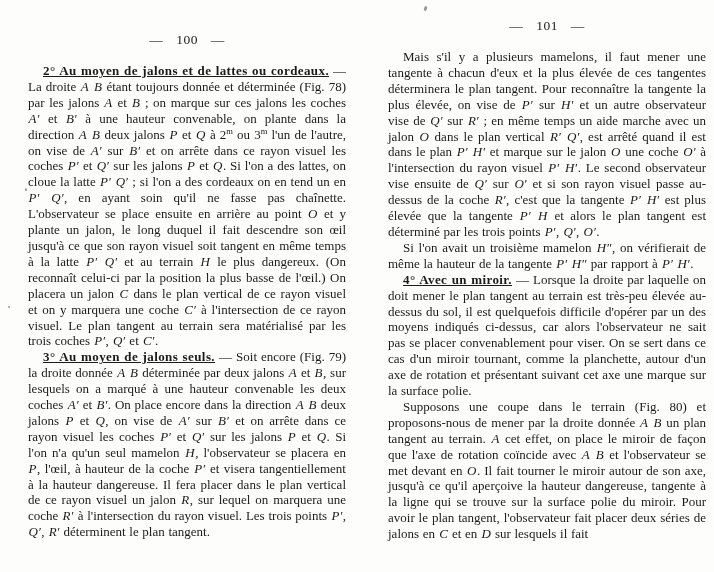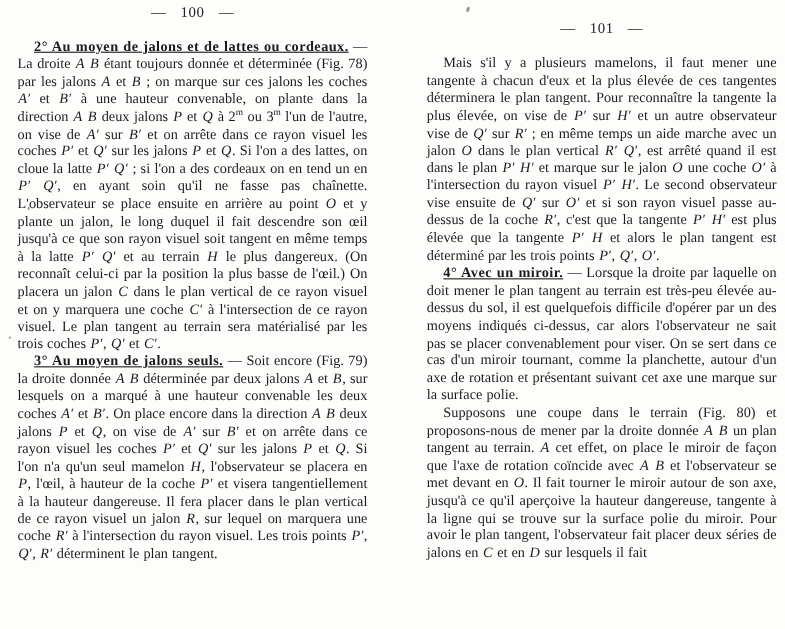--- a/index.html
+++ b/index.html
@@ -15,21 +15,21 @@
     width: 714px;
     height: 572px;
     font-family: "Liberation Serif", "DejaVu Serif", serif;
     color: #1b1b1b;
     -webkit-font-smoothing: antialiased;
   }
   .page {
     position: absolute;
     top: 0;
   }
-  .page--left  { left: 16px;  width: 318px; padding-top: 3px; }
+  .page--left  { left: 28px;  width: 318px; padding-top: 32px; }
   .page--right { left: 388px; width: 318px; padding-top: 18px; }
   .page-header {
     text-align: center;
     font-size: 13.5px;
     word-spacing: 9px;
     letter-spacing: 0.5px;
     margin-bottom: 15px;
     color: #222;
   }
   .page-body p {
@@ -73,20 +73,21 @@
     <div class="page-body">
         <p><span class="lead">2° Au moyen de jalons et de lattes ou cordeaux.</span> — La droite <i>A</i> <i>B</i> étant toujours donnée et déterminée (Fig. 78) par les jalons <i>A</i> et <i>B</i> ; on marque sur ces jalons les coches <i>A′</i> et <i>B′</i> à une hauteur convenable, on plante dans la direction <i>A</i> <i>B</i> deux jalons <i>P</i> et <i>Q</i> à 2<sup>m</sup> ou 3<sup>m</sup> l'un de l'autre, on vise de <i>A′</i> sur <i>B′</i> et on arrête dans ce rayon visuel les coches <i>P′</i> et <i>Q′</i> sur les jalons <i>P</i> et <i>Q</i>. Si l'on a des lattes, on cloue la latte <i>P′</i> <i>Q′</i> ; si l'on a des cordeaux on en tend un en <i>P′</i> <i>Q′</i>, en ayant soin qu'il ne fasse pas chaînette. L'observateur se place ensuite en arrière au point <i>O</i> et y plante un jalon, le long duquel il fait descendre son œil jusqu'à ce que son rayon visuel soit tangent en même temps à la latte <i>P′</i> <i>Q′</i> et au terrain <i>H</i> le plus dangereux. (On reconnaît celui-ci par la position la plus basse de l'œil.) On placera un jalon <i>C</i> dans le plan vertical de ce rayon visuel et on y marquera une coche <i>C′</i> à l'intersection de ce rayon visuel. Le plan tangent au terrain sera matérialisé par les trois coches <i>P′</i>, <i>Q′</i> et <i>C′</i>.</p>
         <p><span class="lead">3° Au moyen de jalons seuls.</span> — Soit encore (Fig. 79) la droite donnée <i>A</i> <i>B</i> déterminée par deux jalons <i>A</i> et <i>B</i>, sur lesquels on a marqué à une hauteur convenable les deux coches <i>A′</i> et <i>B′</i>. On place encore dans la direction <i>A</i> <i>B</i> deux jalons <i>P</i> et <i>Q</i>, on vise de <i>A′</i> sur <i>B′</i> et on arrête dans ce rayon visuel les coches <i>P′</i> et <i>Q′</i> sur les jalons <i>P</i> et <i>Q</i>. Si l'on n'a qu'un seul mamelon <i>H</i>, l'observateur se placera en <i>P</i>, l'œil, à hauteur de la coche <i>P′</i> et visera tangentiellement à la hauteur dangereuse. Il fera placer dans le plan vertical de ce rayon visuel un jalon <i>R</i>, sur lequel on marquera une coche <i>R′</i> à l'intersection du rayon visuel. Les trois points <i>P′</i>, <i>Q′</i>, <i>R′</i> déterminent le plan tangent.</p>
       </div>
   </div>
 
   <div class="page page--right">
     <div class="page-header">— 101 —</div>
     <div class="page-body">
         <p>Mais s'il y a plusieurs mamelons, il faut mener une tangente à chacun d'eux et la plus élevée de ces tangentes déterminera le plan tangent. Pour reconnaître la tangente la plus élevée, on vise de <i>P′</i> sur <i>H′</i> et un autre observateur vise de <i>Q′</i> sur <i>R′</i> ; en même temps un aide marche avec un jalon <i>O</i> dans le plan vertical <i>R′</i> <i>Q′</i>, est arrêté quand il est dans le plan <i>P′</i> <i>H′</i> et marque sur le jalon <i>O</i> une coche <i>O′</i> à l'intersection du rayon visuel <i>P′</i> <i>H′</i>. Le second observateur vise ensuite de <i>Q′</i> sur <i>O′</i> et si son rayon visuel passe au-dessus de la coche <i>R′</i>, c'est que la tangente <i>P′</i> <i>H′</i> est plus élevée que la tangente <i>P′</i> <i>H</i> et alors le plan tangent est déterminé par les trois points <i>P′</i>, <i>Q′</i>, <i>O′</i>.</p>
+        <p>Si l'on avait un troisième mamelon <i>H″</i>, on vérifierait de même la hauteur de la tangente <i>P′</i> <i>H″</i> par rapport à <i>P′</i> <i>H′</i>.</p>
         <p><span class="lead">4° Avec un miroir.</span> — Lorsque la droite par laquelle on doit mener le plan tangent au terrain est très-peu élevée au-dessus du sol, il est quelquefois difficile d'opérer par un des moyens indiqués ci-dessus, car alors l'observateur ne sait pas se placer convenablement pour viser. On se sert dans ce cas d'un miroir tournant, comme la planchette, autour d'un axe de rotation et présentant suivant cet axe une marque sur la surface polie.</p>
         <p>Supposons une coupe dans le terrain (Fig. 80) et proposons-nous de mener par la droite donnée <i>A</i> <i>B</i> un plan tangent au terrain. <i>A</i> cet effet, on place le miroir de façon que l'axe de rotation coïncide avec <i>A</i> <i>B</i> et l'observateur se met devant en <i>O</i>. Il fait tourner le miroir autour de son axe, jusqu'à ce qu'il aperçoive la hauteur dangereuse, tangente à la ligne qui se trouve sur la surface polie du miroir. Pour avoir le plan tangent, l'observateur fait placer deux séries de jalons en <i>C</i> et en <i>D</i> sur lesquels il fait</p>
       </div>
   </div>
 
   <span class="speck speck--a"></span>
   <span class="speck speck--b"></span>
   <span class="speck speck--c"></span>
 
 </div>

